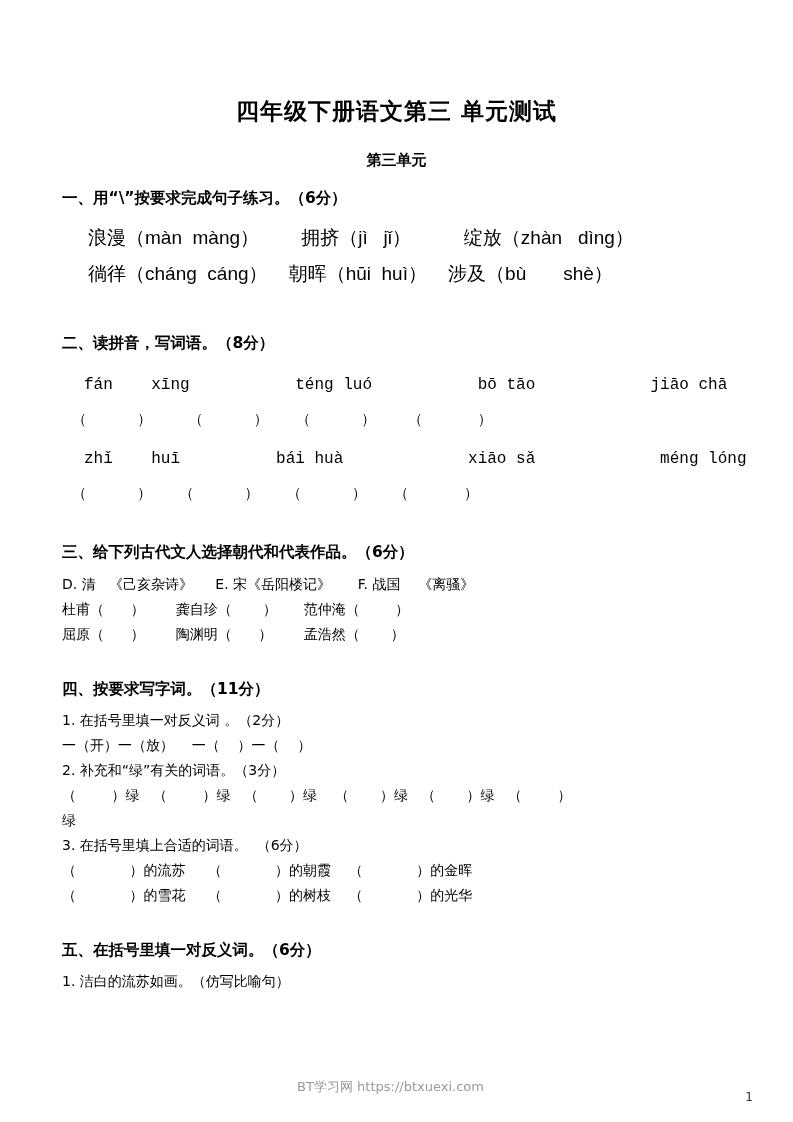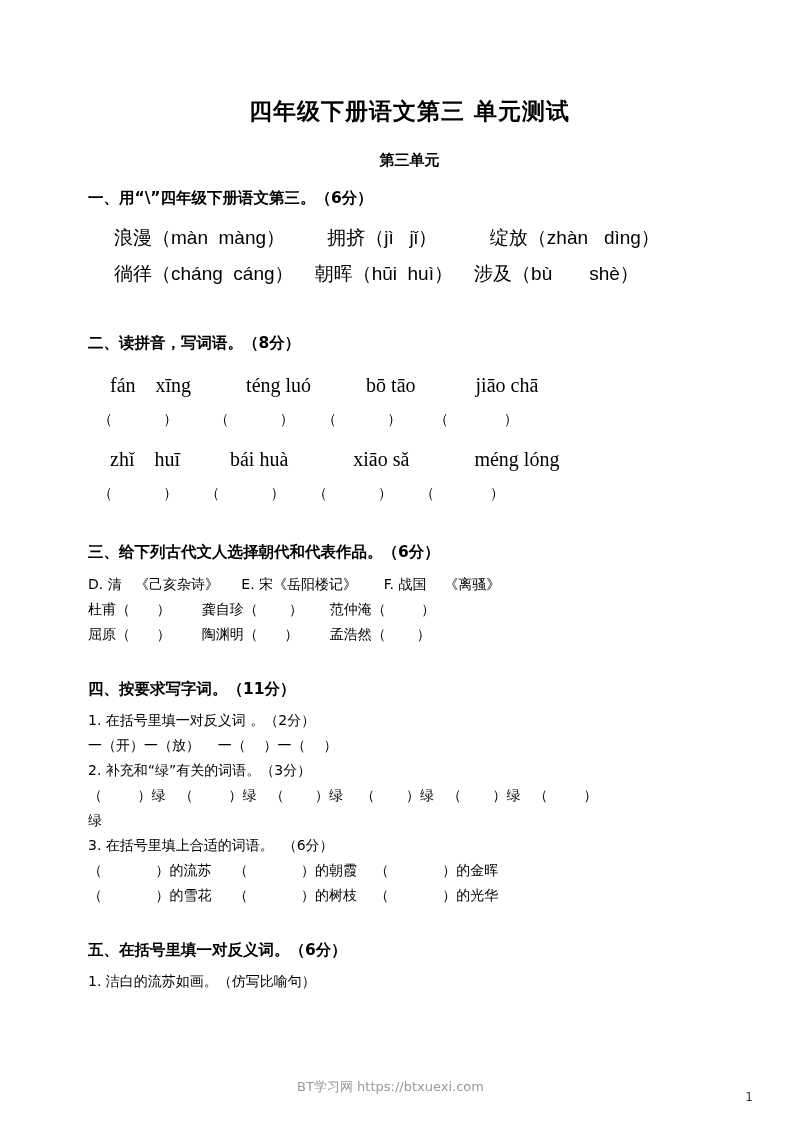--- a/index.html
+++ b/index.html
@@ -12,21 +12,21 @@
     height: 1122px;
     font-family: "Liberation Serif", "DejaVu Serif", serif;
     color: #000000;
     position: relative;
   }
   .page {
     position: relative;
     width: 793px;
     height: 1122px;
     box-sizing: border-box;
-    padding: 78px 62px 0 88px;
+    padding: 78px 62px 0 62px;
   }
   .doc-title {
     text-align: center;
     font-size: 23px;
     font-weight: bold;
     letter-spacing: 1px;
     margin: 18px 0 0 0;
     font-family: "DejaVu Sans", "Liberation Sans", sans-serif;
   }
   .doc-subtitle {
@@ -51,23 +51,23 @@
     font-family: Liberation Sans, sans-serif;
     white-space: pre;
   }
   .line-sm {
     font-size: 14px;
     line-height: 25px;
     font-family: "DejaVu Sans", "Liberation Sans", sans-serif;
     white-space: pre;
   }
   .pinyin-row {
-    font-size: 20px;
+    font-size: 16px;
     line-height: 34px;
-    font-family: Liberation Serif, serif;
+    font-family: Liberation Mono, monospace;
     white-space: pre;
     padding-left: 22px;
   }
   .bracket-row {
     font-size: 14.5px;
     line-height: 34px;
     font-family: "DejaVu Sans", "Liberation Sans", sans-serif;
     white-space: pre;
     padding-left: 10px;
   }
@@ -104,21 +104,21 @@
 </style>
 </head>
 <body>
 
 <div class="page">
 
   <div class="doc-title">四年级下册语文第三 单元测试</div>
   <div class="doc-subtitle">第三单元</div>
 
   <div class="section">
-    <div class="sec-head">一、用“\”四年级下册语文第三。（6分）</div>
+    <div class="sec-head">一、用“\”按要求完成句子练习。（6分）</div>
     <div class="spacer-sm"></div>
     <div class="line indent">浪漫（màn  màng）        拥挤（jì   jǐ）          绽放（zhàn   dìng）</div>
     <div class="spacer-sm"></div>
     <div class="line indent">徜徉（cháng  cáng）    朝晖（hūi  huì）    涉及（bù       shè）</div>
   </div>
 
   <div class="spacer-lg"></div>
 
   <div class="section">
     <div class="sec-head">二、读拼音，写词语。（8分）</div>

